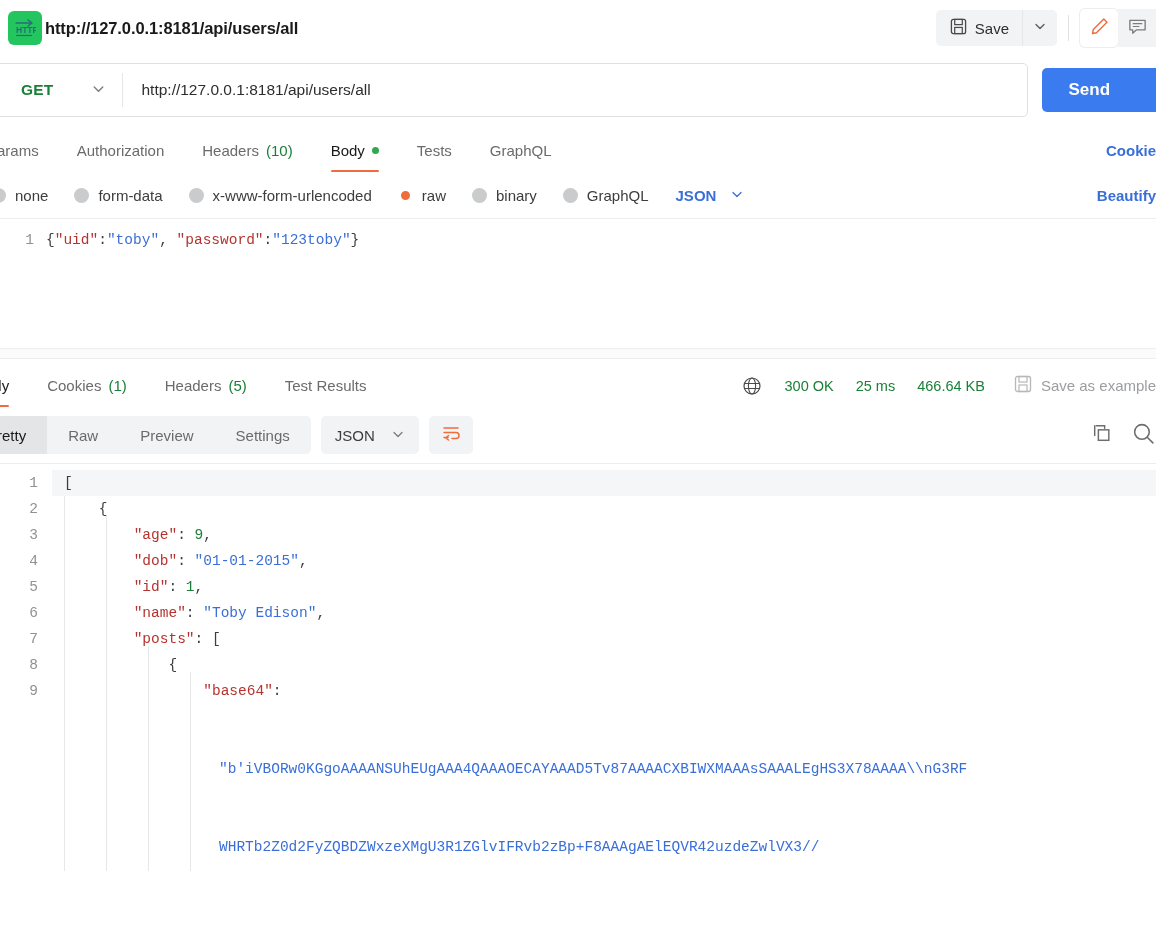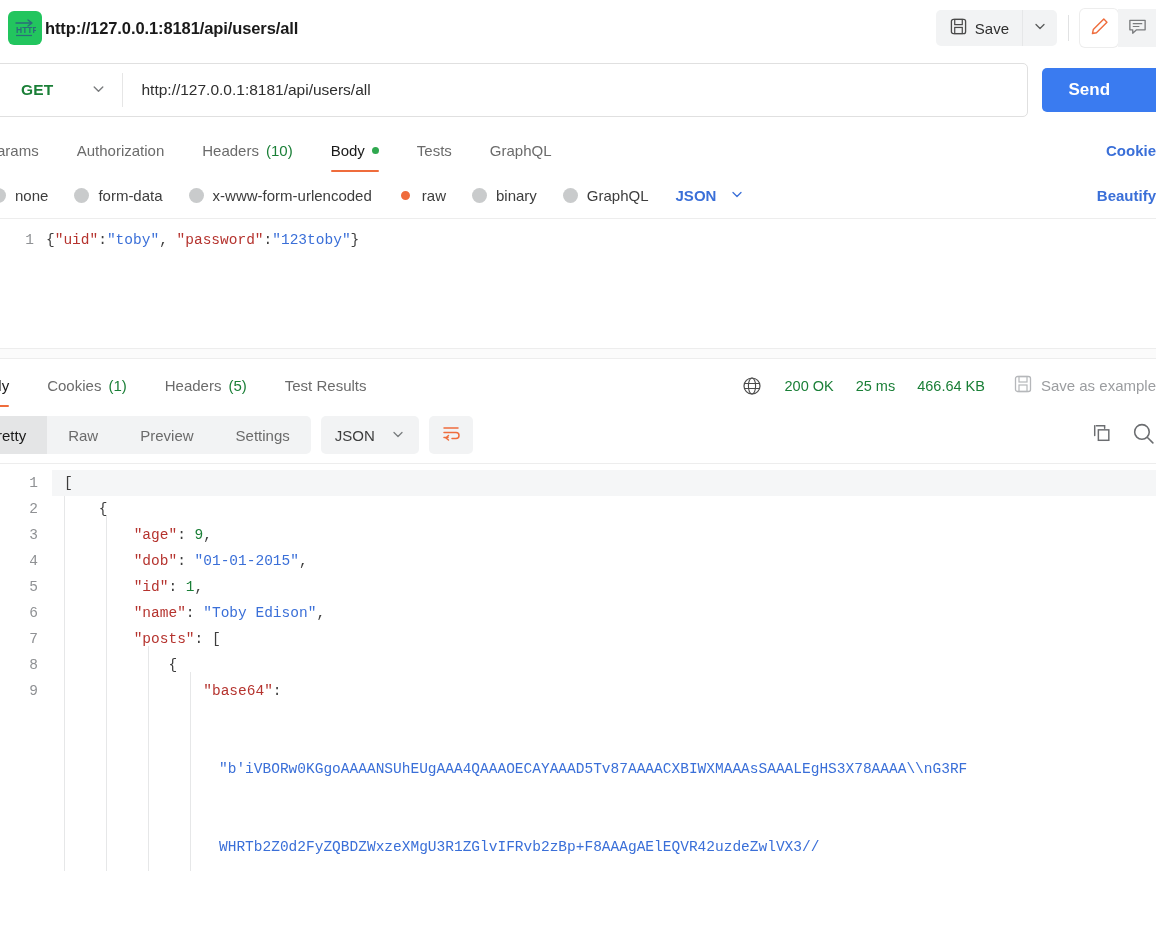--- a/index.html
+++ b/index.html
@@ -543,21 +543,21 @@
     </div>
 
     <div class="resp-meta">
       <span class="globe">
         <svg width="20" height="20" viewBox="0 0 20 20">
           <circle cx="10" cy="10" r="8" fill="none" stroke="#4a4a4a" stroke-width="1.2"></circle>
           <ellipse cx="10" cy="10" rx="3.6" ry="8" fill="none" stroke="#4a4a4a" stroke-width="1.1"></ellipse>
           <path d="M2.3 7.5 h15.4 M2.3 12.5 h15.4" stroke="#4a4a4a" stroke-width="1.1"></path>
         </svg>
       </span>
-      <span class="meta-item">200 OK</span>
+      <span class="meta-item">300 OK</span>
       <span class="meta-item">25 ms</span>
       <span class="meta-item">466.64 KB</span>
       <span class="save-example">
         <span>
           <svg width="18" height="18" viewBox="0 0 18 18">
             <rect x="1.5" y="1.5" width="15" height="15" rx="2" fill="none" stroke="#b5b7ba" stroke-width="1.3"></rect>
             <rect x="5" y="1.5" width="8" height="5.5" fill="none" stroke="#b5b7ba" stroke-width="1.2"></rect>
             <rect x="5" y="10" width="8" height="6.5" fill="none" stroke="#b5b7ba" stroke-width="1.2"></rect>
           </svg>
         </span>

